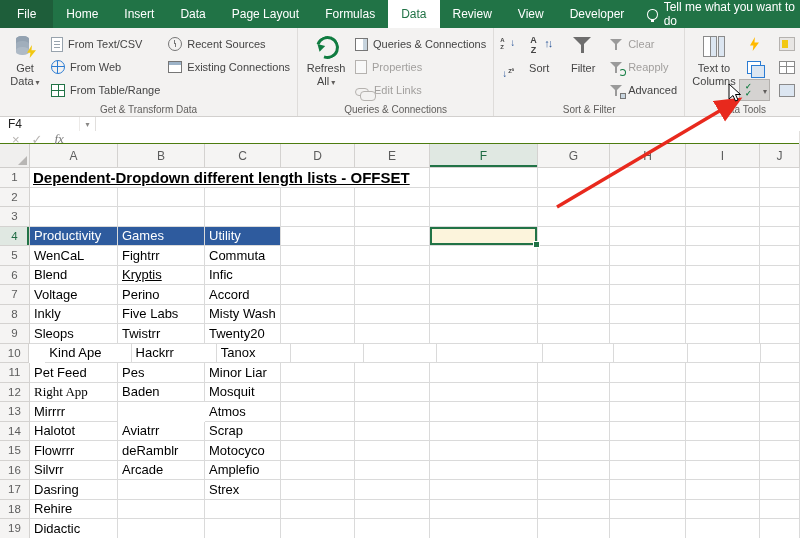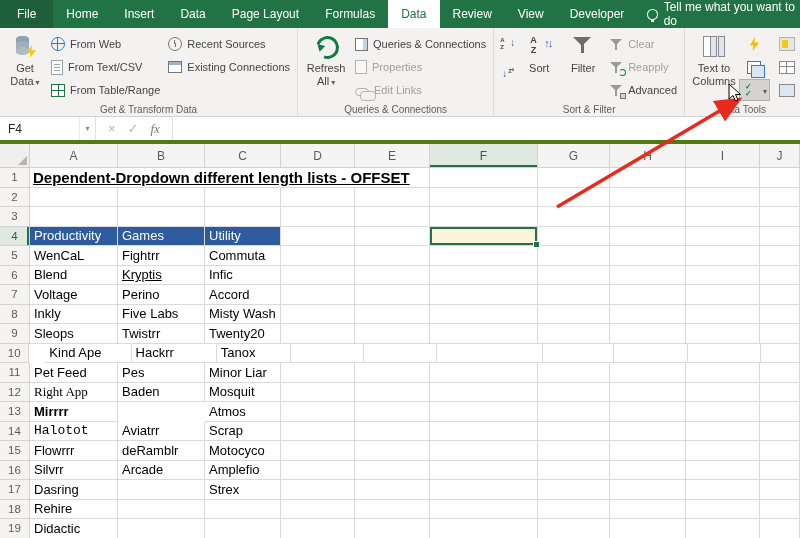--- a/index.html
+++ b/index.html
@@ -83,21 +83,21 @@
   .ic-dv { width:14px; height:14px; }
   .ic-dv::before { content:"✓\A✓"; white-space:pre; position:absolute; left:3px; top:0; font:bold 8px/7px "Liberation Sans",sans-serif; color:#107c41; }
   .ic-edge1 { width:16px; height:14px; background:#e8e6e4; border:1px solid #b5b2af; }
   .ic-edge1::after { content:''; position:absolute; left:2px; top:2px; width:6px; height:8px; background:#f2c811; }
   .ic-edge2 { width:16px; height:13px; background:#fff; border:1px solid #8a8a8a; }
   .ic-edge2::before { content:''; position:absolute; left:0; top:4px; right:0; height:1px; background:#8a8a8a; }
   .ic-edge2::after { content:''; position:absolute; left:6px; top:0; bottom:0; width:1px; background:#8a8a8a; }
   .ic-edge3 { width:16px; height:13px; background:#dce6f1; border:1px solid #8a8a8a; }
 
   
-  .fbar { height:27px; background:#fff; border-bottom:4px solid #4d7c0f; display:flex; align-items:stretch; }
+  .fbar { height:27px; background:#fff; border-bottom:1px solid #4d7c0f; display:flex; align-items:stretch;flex-direction:column; }
   .namebox { width:96px; border-right:1px solid #e1dfdd; display:flex; align-items:center; font-size:12px; color:#222; padding-left:8px; position:relative; }
   .nb-caret { position:absolute; right:0; top:0; bottom:0; width:16px; border-left:1px solid #eceae8; display:flex; align-items:center; justify-content:center; }
   .nb-caret::after { content:"▾"; font-size:8px; color:#8a8886; }
   .fxbtns { display:flex; align-items:center; gap:12px; padding:0 12px; border-right:1px solid #e1dfdd; font-size:13px; color:#b7b4b1; }
   .fx { font-family:"Liberation Serif", serif; font-style:italic; color:#7a7a7a; font-size:13px; }
   .finput { flex:1; }
 
   
   .sheet { position:absolute; top:144px; left:0; width:800px; bottom:0; overflow:hidden; background:#fff; }
   .hrow { display:flex; height:24px; }
@@ -146,26 +146,26 @@
   <div class="rgroup">
     <div class="content">
       <div class="bigbtn g1big">
         <span class="bi bi-getdata">
             <span class="bolt"></span>
           </span>
         <span class="btxt"><span>Get Data</span><span class="caret"></span></span>
       </div>
       <div class="smallcol">
         <div class="smallbtn">
+          <span class="ic ic-doc"></span>
+          <span>From Text/CSV</span>
+        </div>
+        <div class="smallbtn">
           <span class="ic ic-globe"></span>
           <span>From Web</span>
-        </div>
-        <div class="smallbtn">
-          <span class="ic ic-doc"></span>
-          <span>From Text/CSV</span>
         </div>
         <div class="smallbtn">
           <span class="ic ic-table"></span>
           <span>From Table/Range</span>
         </div>
       </div>
       <div class="smallcol">
         <div class="smallbtn">
           <span class="ic ic-clock"></span>
           <span>Recent Sources</span>
@@ -459,34 +459,34 @@
       <div class="cell" style="width: 74px;"></div>
       <div class="cell" style="width: 75px;"></div>
       <div class="cell" style="width: 108px;"></div>
       <div class="cell" style="width: 72px;"></div>
       <div class="cell" style="width: 76px;"></div>
       <div class="cell" style="width: 74px;"></div>
       <div class="cell" style="width: 40px;"></div>
     </div>
     <div class="grow">
       <div class="rnum">13</div>
-      <div class="cell" style="width: 88px; font-weight: bold;">Mirrrr</div>
+      <div class="cell" style="width: 88px;">Mirrrr</div>
       <div class="cell" style="width: 87px; margin-top: 30px;">Jellyfish</div>
       <div class="cell" style="width: 76px;">Atmos</div>
       <div class="cell" style="width: 74px;"></div>
       <div class="cell" style="width: 75px;"></div>
       <div class="cell" style="width: 108px;"></div>
       <div class="cell" style="width: 72px;"></div>
       <div class="cell" style="width: 76px;"></div>
       <div class="cell" style="width: 74px;"></div>
       <div class="cell" style="width: 40px;"></div>
     </div>
     <div class="grow">
       <div class="rnum">14</div>
-      <div class="cell" style="width: 88px; font-family: Liberation Mono, monospace;">Halotot</div>
+      <div class="cell" style="width: 88px;">Halotot</div>
       <div class="cell" style="width: 87px;">Aviatrr</div>
       <div class="cell" style="width: 76px;">Scrap</div>
       <div class="cell" style="width: 74px;"></div>
       <div class="cell" style="width: 75px;"></div>
       <div class="cell" style="width: 108px;"></div>
       <div class="cell" style="width: 72px;"></div>
       <div class="cell" style="width: 76px;"></div>
       <div class="cell" style="width: 74px;"></div>
       <div class="cell" style="width: 40px;"></div>
     </div>

